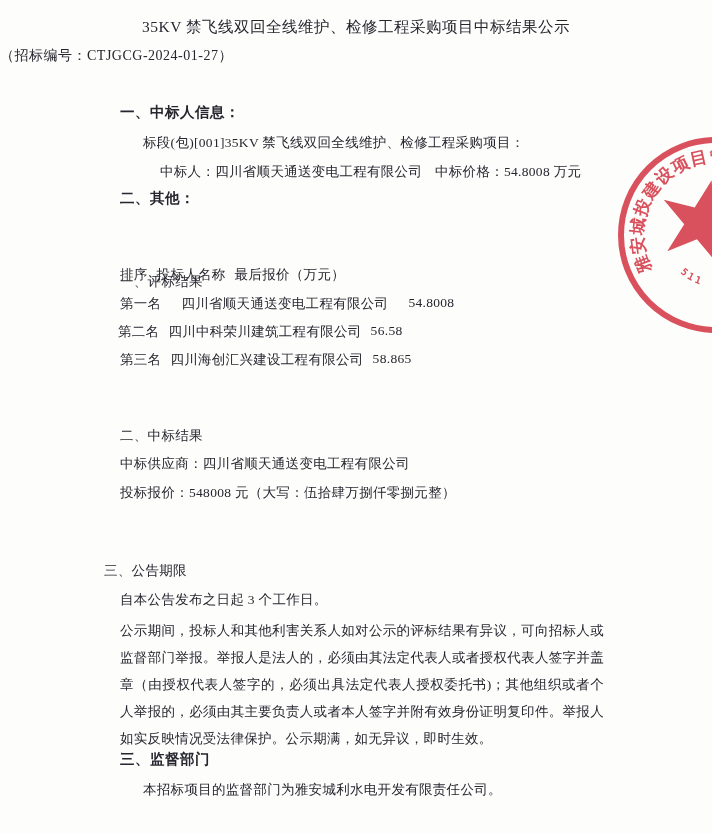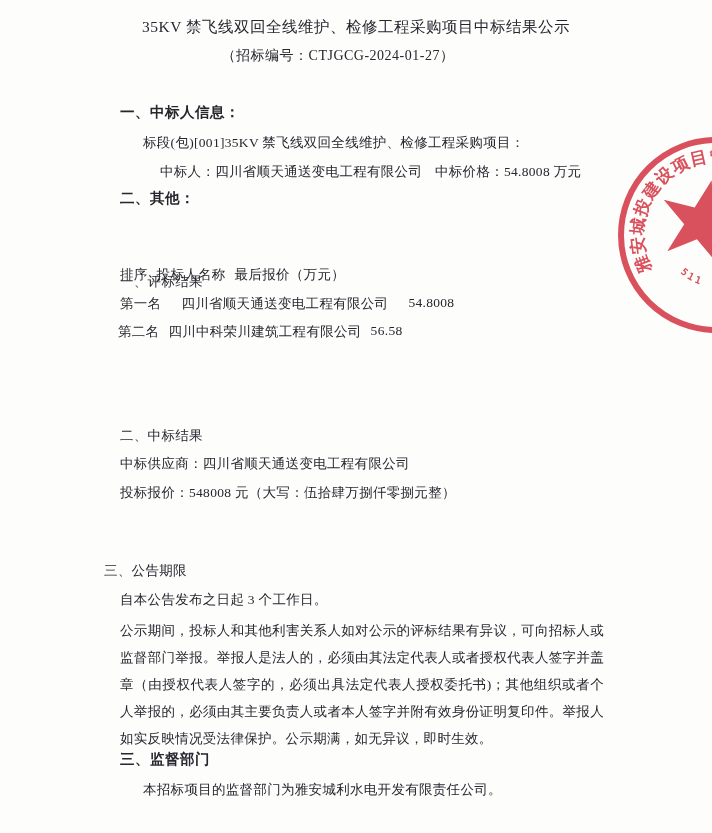--- a/index.html
+++ b/index.html
@@ -12,21 +12,21 @@
     color: #26262f;
   }
   .page { position: absolute; inset: 0; }
   .line { position: absolute; white-space: nowrap; font-size: 13.5px; letter-spacing: 0.3px; }
   .doc-title {
     top: 17px; left: 0; width: 712px;
     text-align: center; font-size: 15.5px; font-weight: 400; letter-spacing: 0.5px;
   }
   .doc-subtitle {
     top: 47px; left: 0; width: 676px;
-    text-align: center; font-size: 14px; letter-spacing: 0.5px;
+    font-size: 14px; letter-spacing: 0.5px;
   }
   .sec-head { font-size: 14.5px; font-weight: bold; letter-spacing: 0.5px; }
   .h-winner   { top: 103px; left: 120px; }
   .h-other    { top: 189px; left: 120px; }
   .h-superv   { top: 750px; left: 120px; }
   .lot-line   { top: 134px; left: 143px; }
   .winner-line{ top: 163px; left: 160px; text-align: right; }
   .winner-line .price-part { position: absolute; left: 275px; top: 0; white-space: nowrap; }
   .eval-head  { top: 225px; left: 120px; margin-top: 48px; }
   .eval-row   { display: flex; gap: 9px; justify-content: flex-end; }
@@ -82,20 +82,25 @@
   <div class="line eval-row row-1">
     <span>第一名</span>
     <span>四川省顺天通送变电工程有限公司</span>
     <span>54.8008</span>
   </div>
   <div class="line eval-row row-2">
     <span>第二名</span>
     <span>四川中科荣川建筑工程有限公司</span>
     <span>56.58</span>
   </div>
+  <div class="line eval-row row-3">
+    <span>第三名</span>
+    <span>四川海创汇兴建设工程有限公司</span>
+    <span>58.865</span>
+  </div>
 
   <div class="line award-head">二、中标结果</div>
   <div class="line supplier">中标供应商：四川省顺天通送变电工程有限公司</div>
   <div class="line bidprice">投标报价：548008 元（大写：伍拾肆万捌仟零捌元整）</div>
 
   <div class="line notice-head">三、公告期限</div>
   <div class="line duration">自本公告发布之日起 3 个工作日。</div>
   <div class="notice-par">公示期间，投标人和其他利害关系人如对公示的评标结果有异议，可向招标人或监督部门举报。举报人是法人的，必须由其法定代表人或者授权代表人签字并盖章（由授权代表人签字的，必须出具法定代表人授权委托书)；其他组织或者个人举报的，必须由其主要负责人或者本人签字并附有效身份证明复印件。举报人如实反映情况受法律保护。公示期满，如无异议，即时生效。</div>
 
   <div class="line sec-head h-superv">三、监督部门</div>

